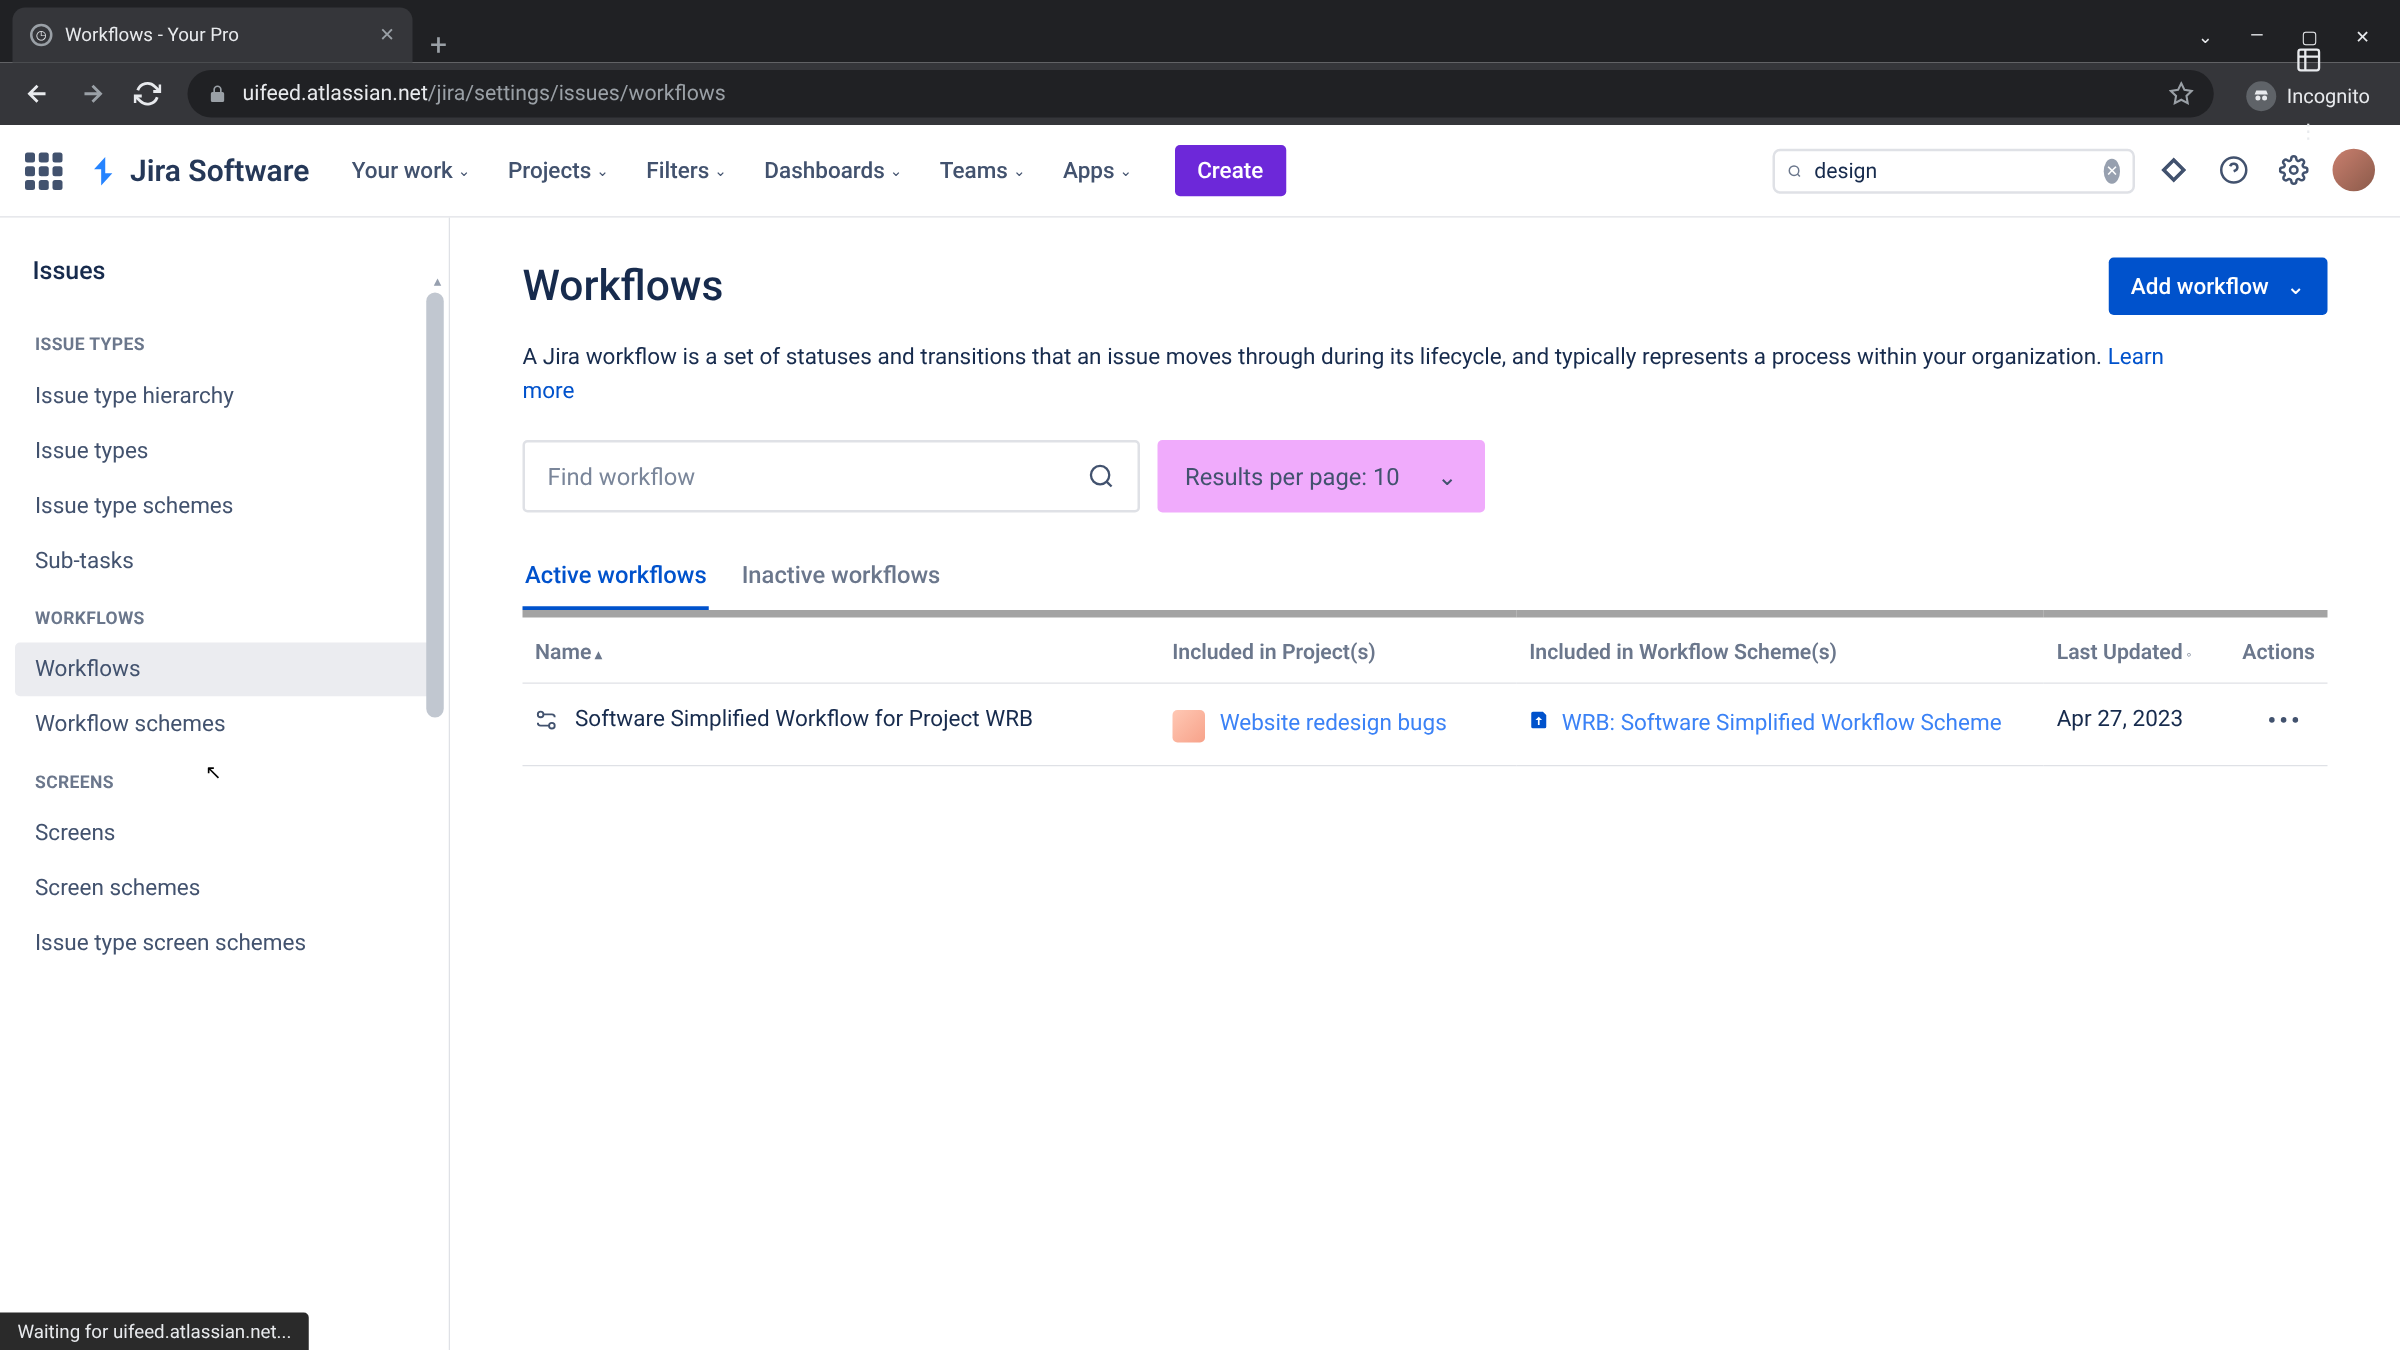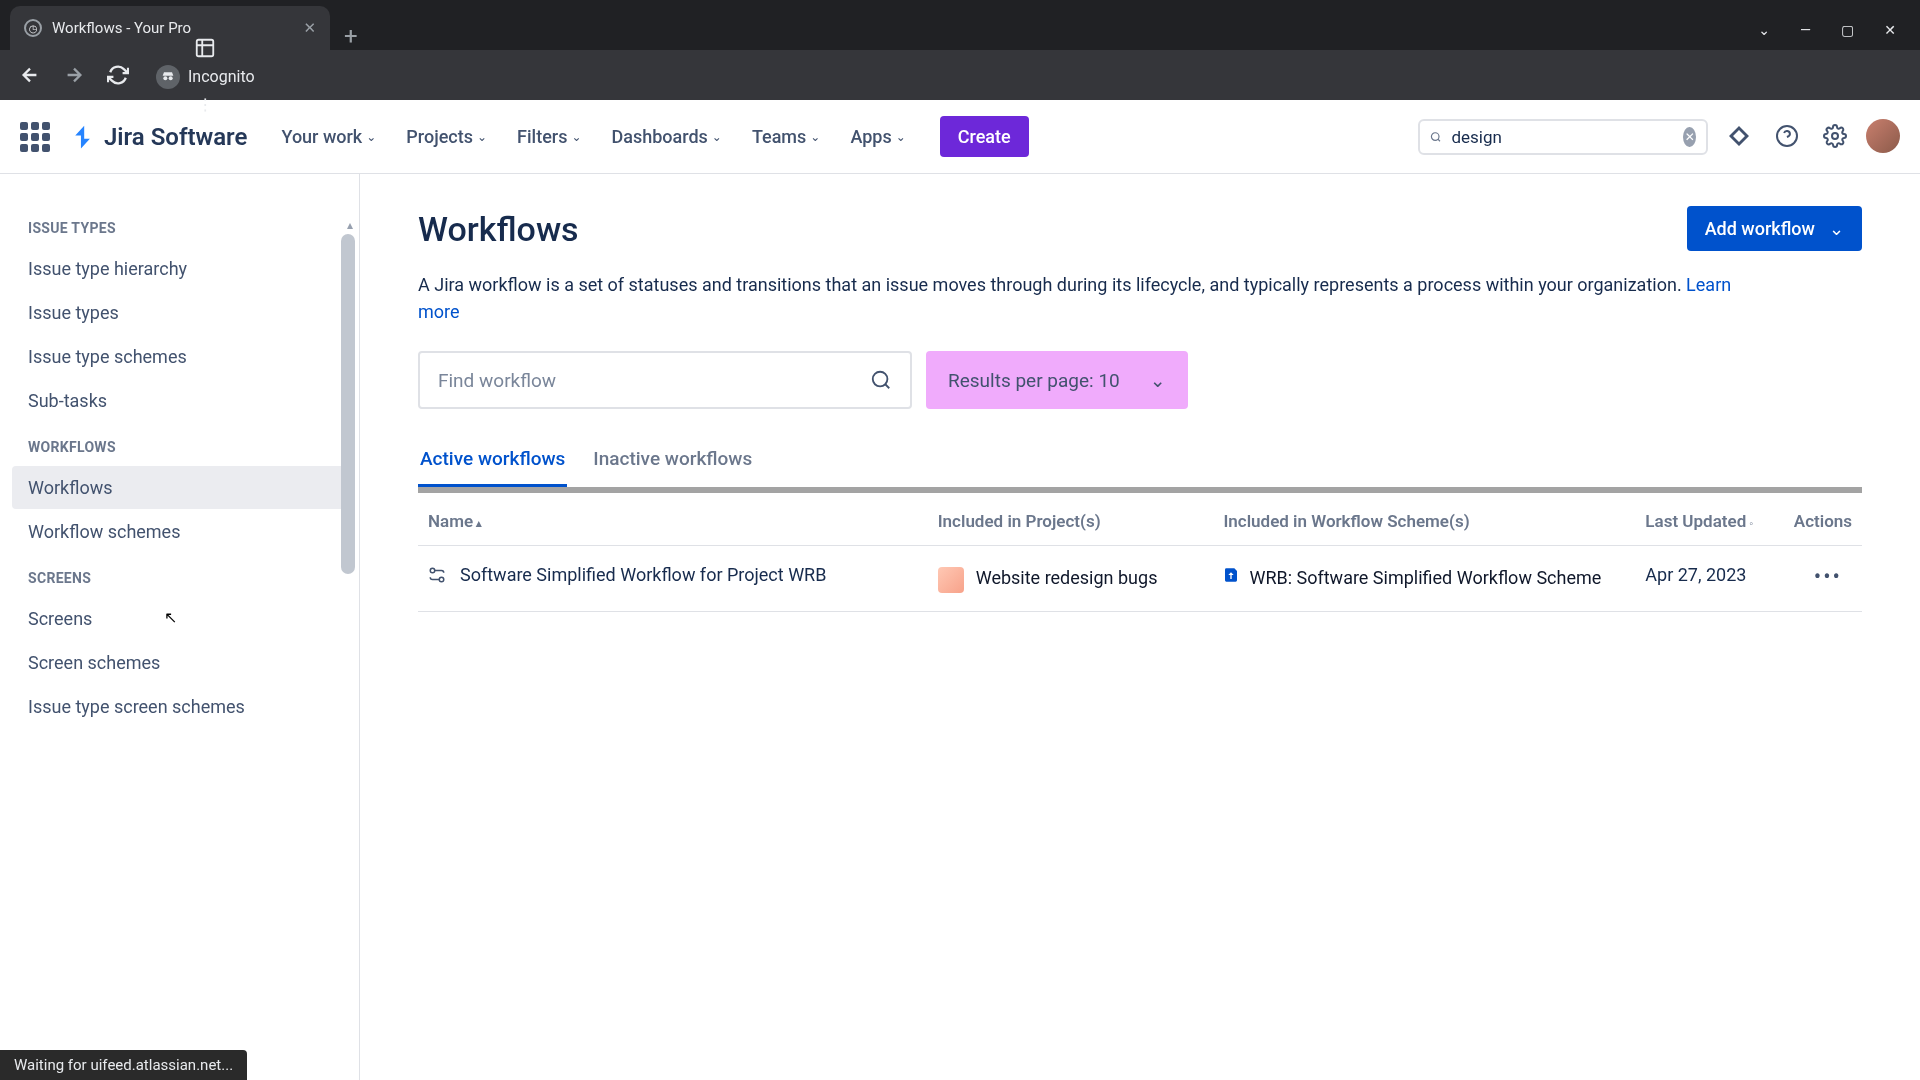--- a/index.html
+++ b/index.html
@@ -70,21 +70,21 @@
 .tab-item { padding: 10px 2px 14px; font-size: 19px; font-weight: 500; color: #6b778c; cursor: pointer; border-bottom: 3px solid transparent; }
 .tab-item.active { color: #0052cc; border-bottom-color: #0052cc; }
 .table { width: 100%; border-collapse: collapse; }
 .table th { text-align: left; padding: 18px 10px 14px; font-size: 17px; font-weight: 600; color: #6b778c; border-bottom: 1px solid #dfe1e6; border-top: 6px solid #a3a3a3;}
 .table td { padding: 18px 10px; vertical-align: top; font-size: 18px; color: #172b4d; border-bottom: 1px solid #dfe1e6; }
 .sort-ind { font-size: 11px; margin-left: 3px; }
 .wf-name { display: flex; align-items: center; gap: 14px; }
 .wf-icon { color: #42526e; }
 .project-cell { display: flex; gap: 12px; }
 .proj-avatar { width: 26px; height: 26px; border-radius: 4px; background: linear-gradient(135deg,#ffc8b4,#f7a28a); flex-shrink: 0; margin-top: 3px;}
-.link { color: #0f172a; cursor: pointer; line-height: 1.5; }
+.link { color: #3b82f6; cursor: pointer; line-height: 1.5; }
 .scheme-cell { display: flex; gap: 10px; }
 .scheme-icon { color: #0052cc; flex-shrink:0; margin-top: 3px; }
 .actions-cell { text-align: right; }
 .more-btn { color: #42526e; font-size: 22px; letter-spacing: 2px; cursor: pointer; padding: 4px 10px; border-radius: 4px; }
 
 
 .status-bar { position: absolute; bottom: 0; left: 0; background: #2a2a2a; color: #e8eaed; font-size: 15px; padding: 6px 14px; border-radius: 0 4px 0 0; }
 
 svg { display: block; }
 </style>
@@ -115,20 +115,33 @@
   <div class="nav-btn">
     <svg width="22" height="22" viewBox="0 0 24 24" fill="none" stroke="currentColor" stroke-width="2.5">
         <path d="M5 12h14M12 5l7 7-7 7"></path>
       </svg>
   </div>
   <div class="nav-btn active">
     <svg width="22" height="22" viewBox="0 0 24 24" fill="none" stroke="currentColor" stroke-width="2.5">
         <path d="M23 4v6h-6M1 20v-6h6"></path>
         <path d="M3.51 9a9 9 0 0114.85-3.36L23 10M1 14l4.64 4.36A9 9 0 0020.49 15"></path>
       </svg>
+  </div>
+  <div class="url-bar">
+    <svg width="16" height="16" viewBox="0 0 24 24" fill="currentColor">
+        <path d="M12 2a5 5 0 00-5 5v3H6a2 2 0 00-2 2v8a2 2 0 002 2h12a2 2 0 002-2v-8a2 2 0 00-2-2h-1V7a5 5 0 00-5-5zm-3 5a3 3 0 016 0v3H9V7z"></path>
+      </svg>
+    <span class="url-text">
+      <span class="domain">uifeed.atlassian.net</span><span class="path">/jira/settings/issues/workflows</span>
+    </span>
+    <span style="margin-left:auto">
+      <svg width="20" height="20" viewBox="0 0 24 24" fill="none" stroke="#9aa0a6" stroke-width="2">
+          <path d="M12 2l3.09 6.26L22 9.27l-5 4.87 1.18 6.88L12 17.77l-6.18 3.25L7 14.14 2 9.27l6.91-1.01L12 2z"></path>
+        </svg>
+    </span>
   </div>
   <div class="toolbar-right">
     <span>
       <svg width="22" height="22" viewBox="0 0 24 24" fill="none" stroke="currentColor" stroke-width="2">
           <rect x="3" y="3" width="18" height="18" rx="2"></rect>
           <path d="M9 3v18M3 9h18"></path>
         </svg>
     </span>
     <div class="incognito-badge">
       <span class="incognito-icon">
@@ -216,20 +229,21 @@
           <circle cx="12" cy="12" r="3"></circle>
           <path d="M19.4 15a1.65 1.65 0 00.33 1.82l.06.06a2 2 0 11-2.83 2.83l-.06-.06a1.65 1.65 0 00-1.82-.33 1.65 1.65 0 00-1 1.51V21a2 2 0 01-4 0v-.09A1.65 1.65 0 009 19.4a1.65 1.65 0 00-1.82.33l-.06.06a2 2 0 11-2.83-2.83l.06-.06a1.65 1.65 0 00.33-1.82 1.65 1.65 0 00-1.51-1H3a2 2 0 010-4h.09A1.65 1.65 0 004.6 9a1.65 1.65 0 00-.33-1.82l-.06-.06a2 2 0 112.83-2.83l.06.06a1.65 1.65 0 001.82.33H9a1.65 1.65 0 001-1.51V3a2 2 0 014 0v.09a1.65 1.65 0 001 1.51 1.65 1.65 0 001.82-.33l.06-.06a2 2 0 112.83 2.83l-.06.06a1.65 1.65 0 00-.33 1.82V9a1.65 1.65 0 001.51 1H21a2 2 0 010 4h-.09a1.65 1.65 0 00-1.51 1z"></path>
         </svg>
     </div>
     <div class="avatar"></div>
   </div>
 </div>
 
 <div class="content">
   <div class="sidebar">
+    <h2>Issues</h2>
     <span class="sidebar-arrow">▴</span>
     <div class="sidebar-scroll"></div>
 
     <div class="side-section">
       <div class="side-heading">ISSUE TYPES</div>
       <div class="side-item">Issue type hierarchy</div>
       <div class="side-item">Issue types</div>
       <div class="side-item">Issue type schemes</div>
       <div class="side-item">Sub-tasks</div>
     </div>

